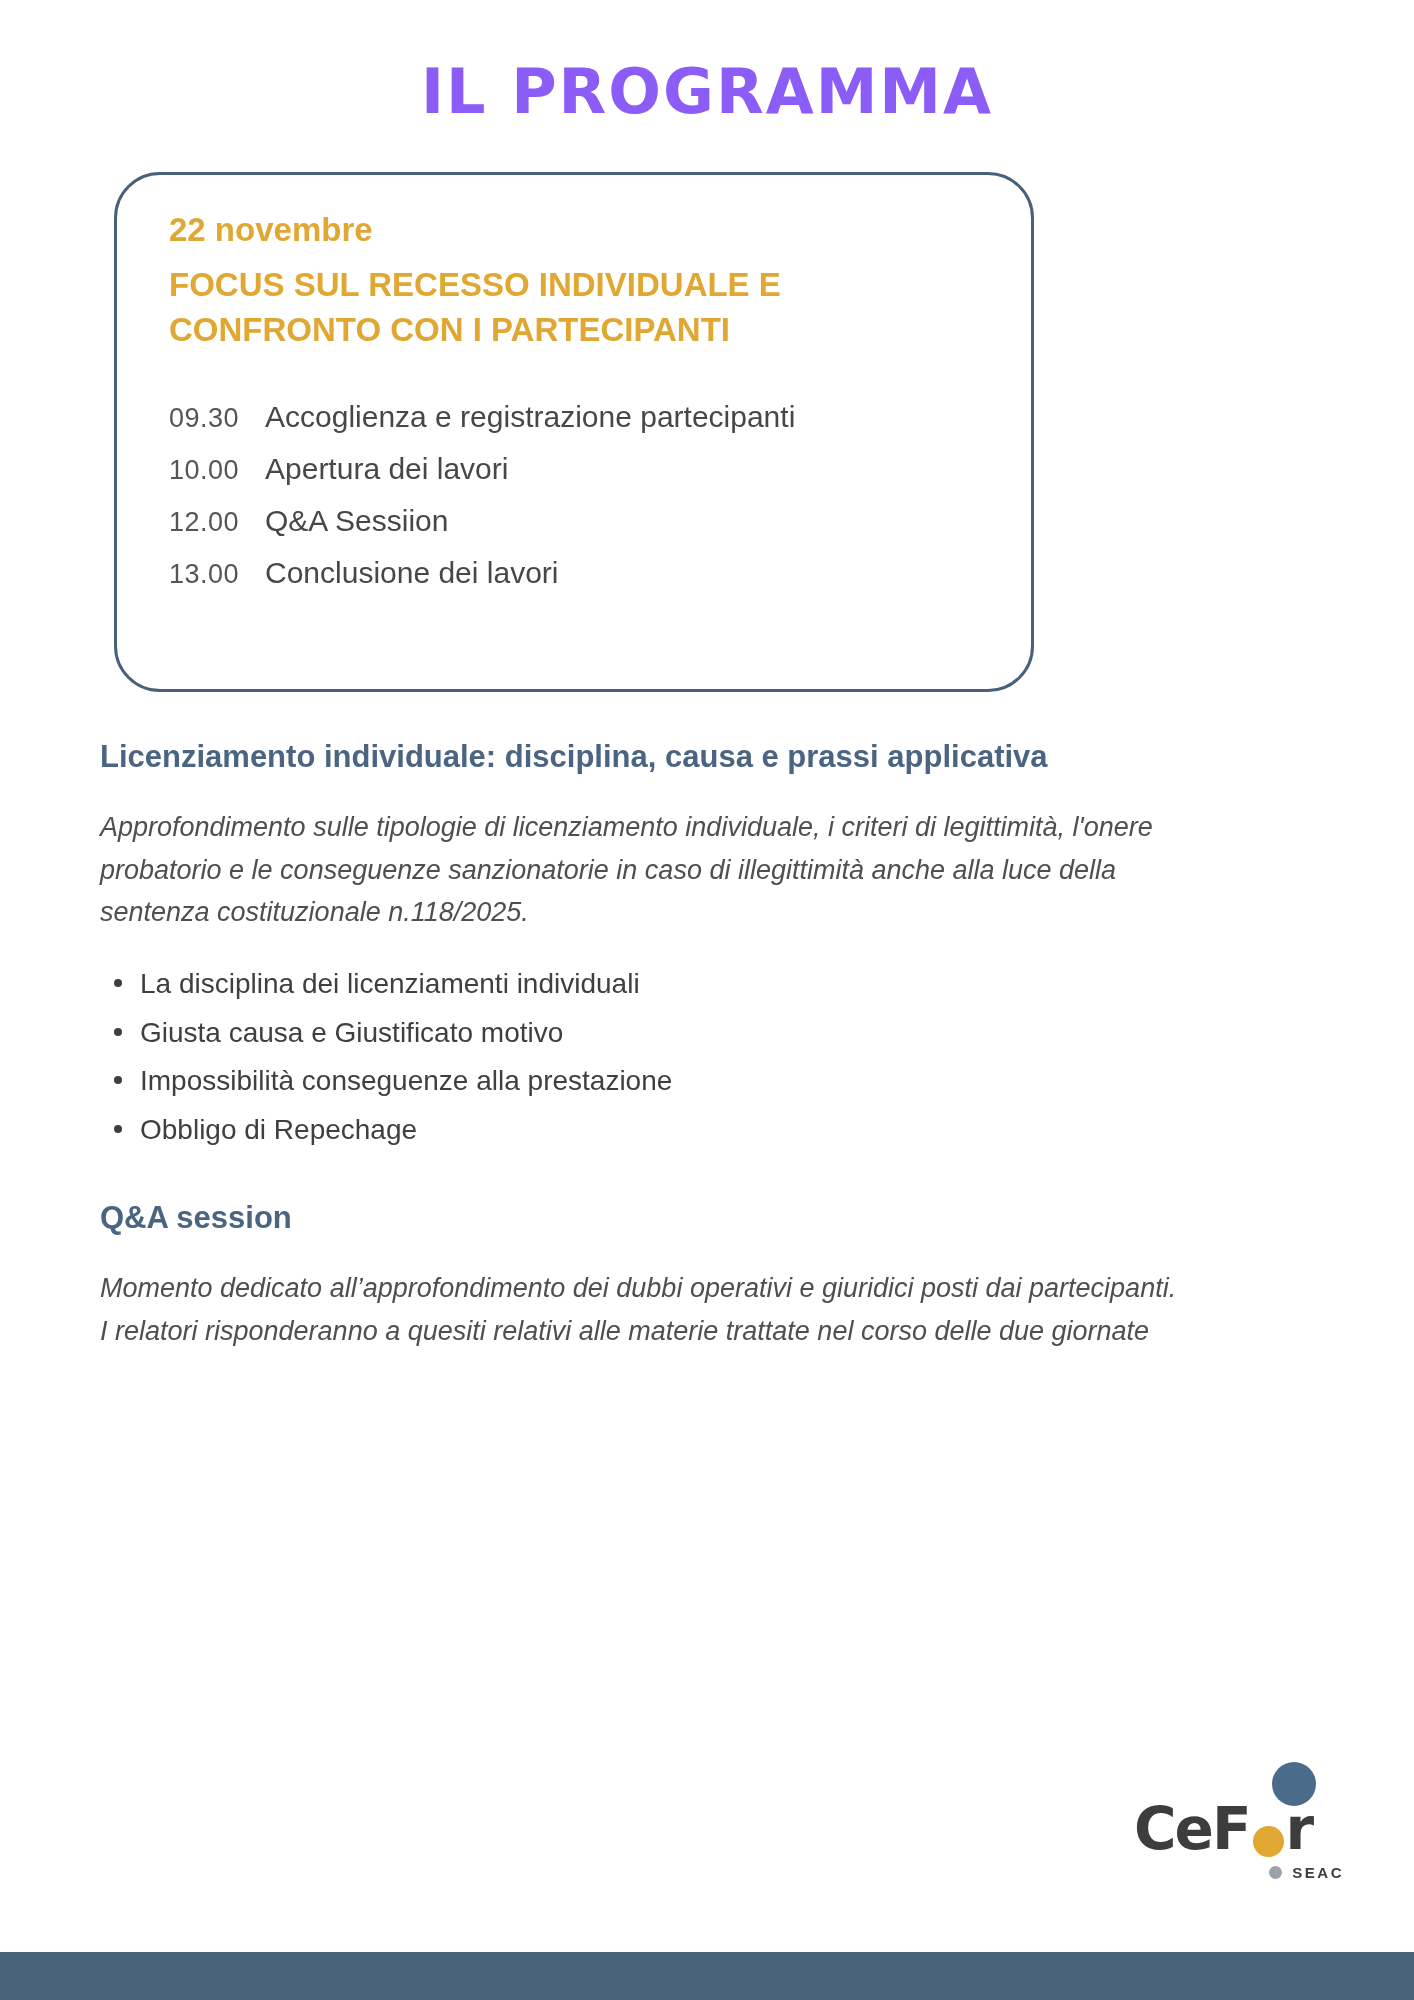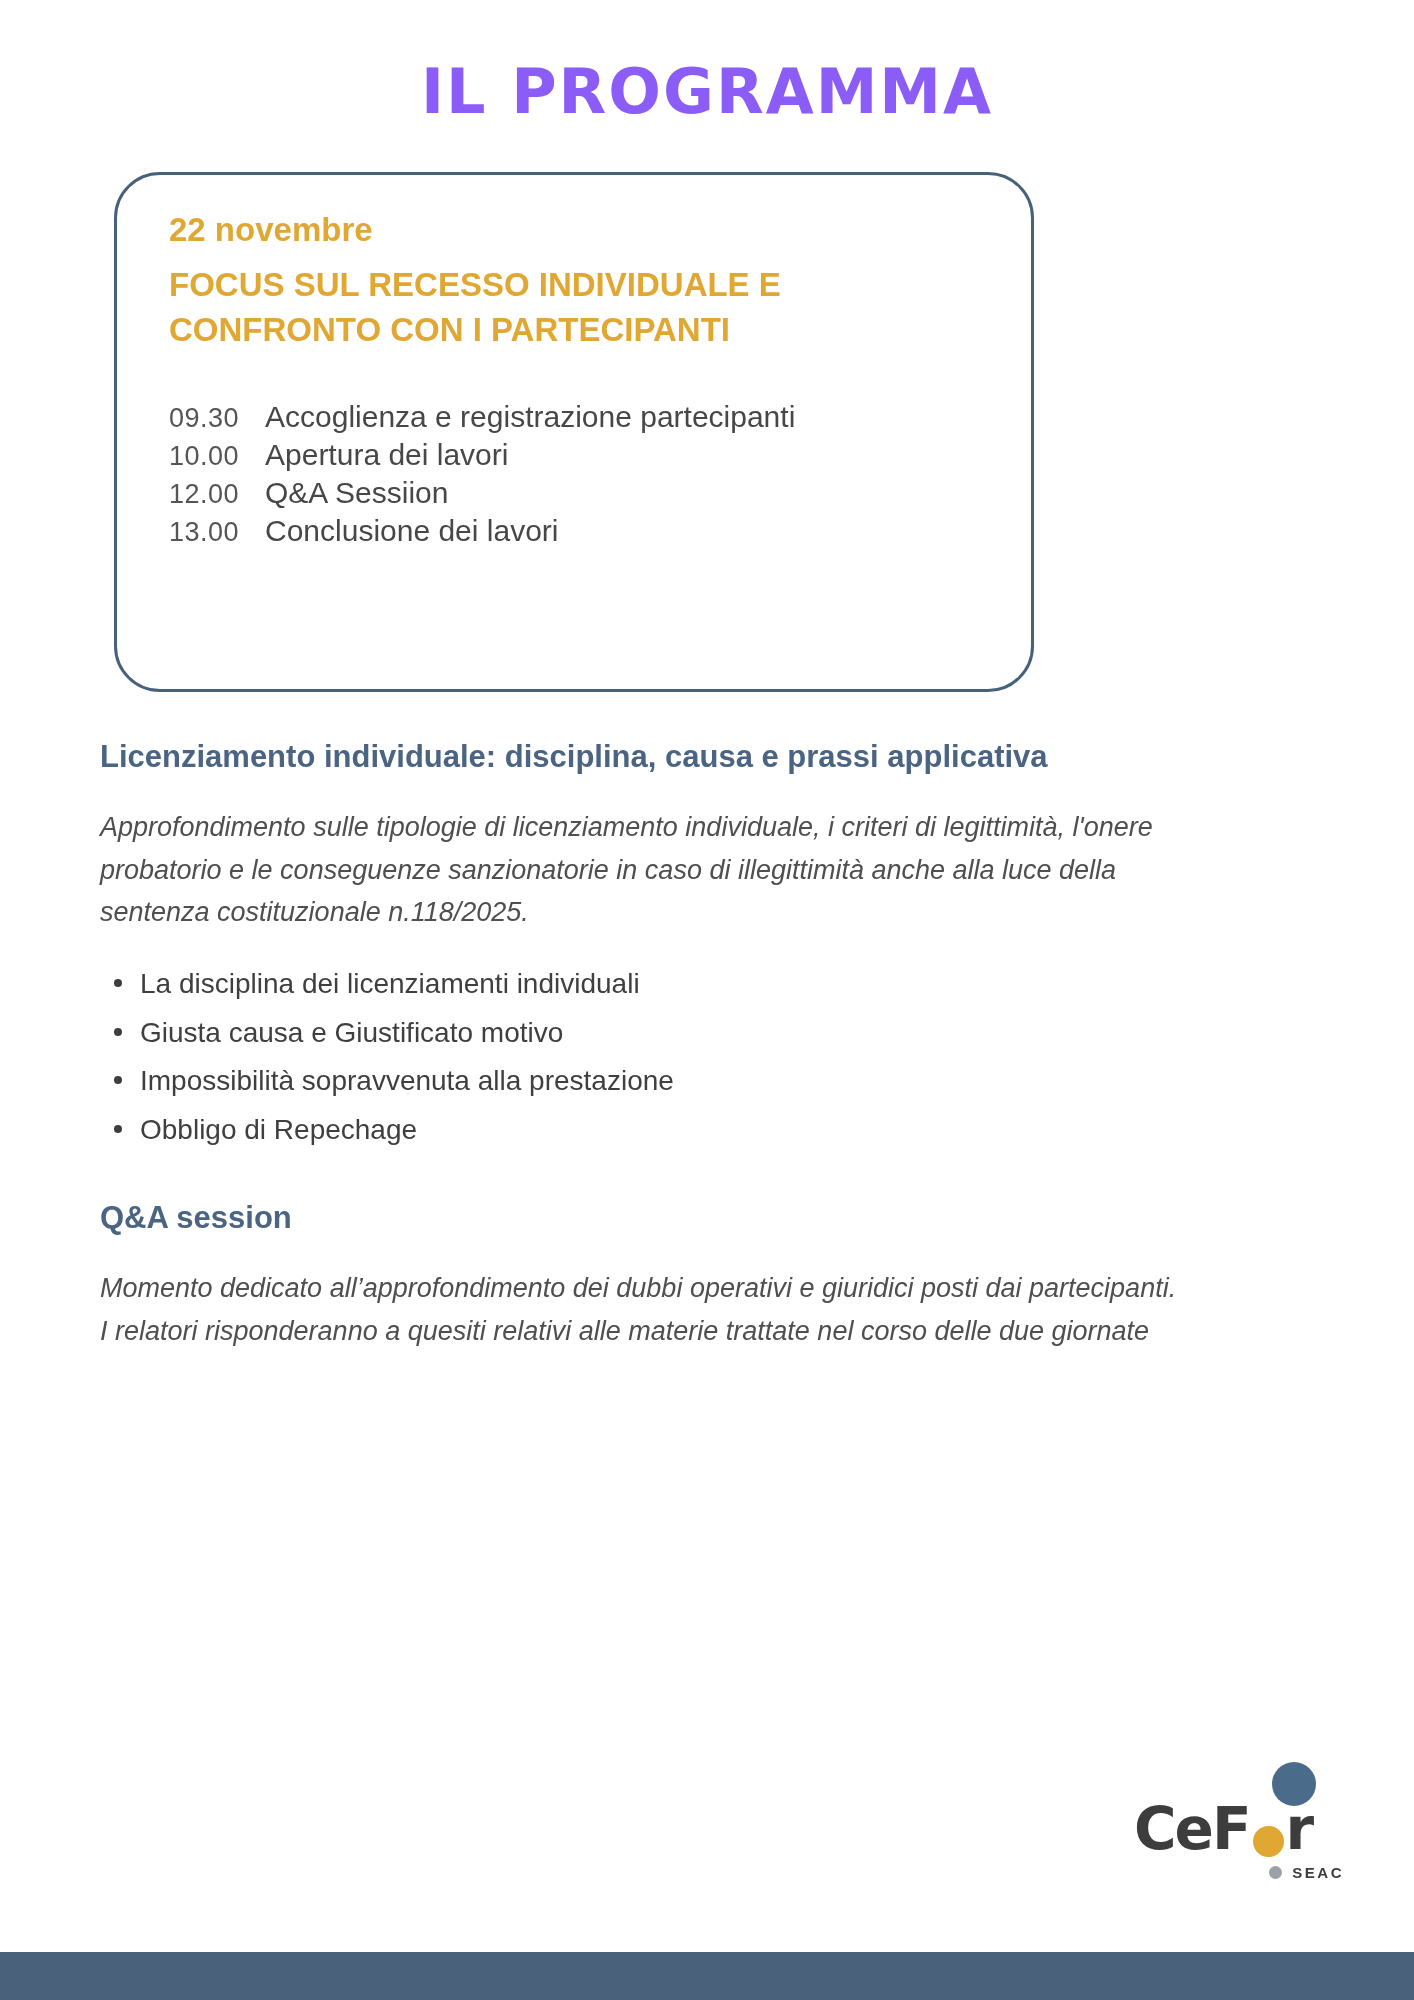--- a/index.html
+++ b/index.html
@@ -45,21 +45,21 @@
     margin: 0 0 14px 0;
   }
   .program-focus {
     font-size: 33px;
     font-weight: bold;
     line-height: 1.35;
     color: #e0a733;
     max-width: 990px;
     margin: 0 0 48px 0;
   }
-  .schedule { display: flex; flex-direction: column; gap: 4px; }
+  .schedule { display: flex; flex-direction: column; gap: 18px; }
   .schedule-row { display: flex; align-items: baseline; }
   .schedule-time {
     flex: 0 0 78px;
     font-size: 27px;
     font-weight: 400;
     color: #555555;
     letter-spacing: 0.5px;
   }
   .schedule-activity {
     font-size: 30px;
@@ -218,21 +218,21 @@
     </div>
   </section>
 
   <section class="detail">
     <h2 class="section-heading">Licenziamento individuale: disciplina, causa e prassi applicativa</h2>
     <p class="section-intro">Approfondimento sulle tipologie di licenziamento individuale, i criteri di legittimità, l'onere probatorio e le conseguenze sanzionatorie in caso di illegittimità anche alla luce della sentenza costituzionale n.118/2025.</p>
 
     <ul class="bullet-list">
       <li><span>La disciplina dei licenziamenti individuali</span></li>
       <li><span>Giusta causa e Giustificato motivo</span></li>
-      <li><span>Impossibilità sopravvenuta alla prestazione</span></li>
+      <li><span>Impossibilità conseguenze alla prestazione</span></li>
       <li><span>Obbligo di Repechage</span></li>
     </ul>
 
     <h2 class="section-heading qa">Q&amp;A session</h2>
     <p class="section-intro">Momento dedicato all’approfondimento dei dubbi operativi e giuridici posti dai partecipanti. I relatori risponderanno a quesiti relativi alle materie trattate nel corso delle due giornate</p>
   </section>
 
   <div class="logo">
     <span class="logo-blue-circle"></span>
     <div class="logo-word">

